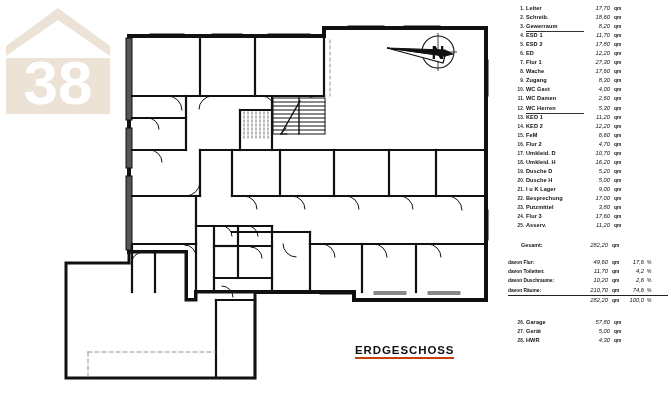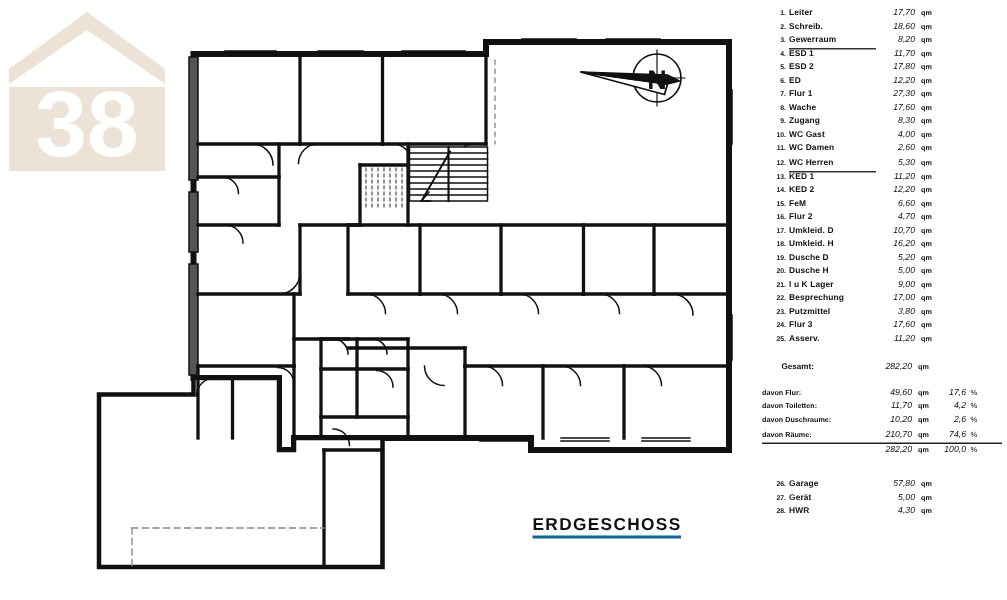--- a/index.html
+++ b/index.html
@@ -155,21 +155,21 @@
   }
   #floor-title {
     position: absolute;
     left: 355px;
     top: 344px;
     font-family: "Liberation Sans", sans-serif;
     font-size: 11.5px;
     font-weight: bold;
     letter-spacing: 0.9px;
     color: #111;
-    border-bottom: 2px solid #0369a1;
+    border-bottom: 2px solid #c2410c;
     padding-bottom: 1px;
     z-index: 4;
   }
   #compass {
     position: absolute;
     left: 383px;
     top: 30px;
     width: 92px;
     height: 48px;
     z-index: 4;

